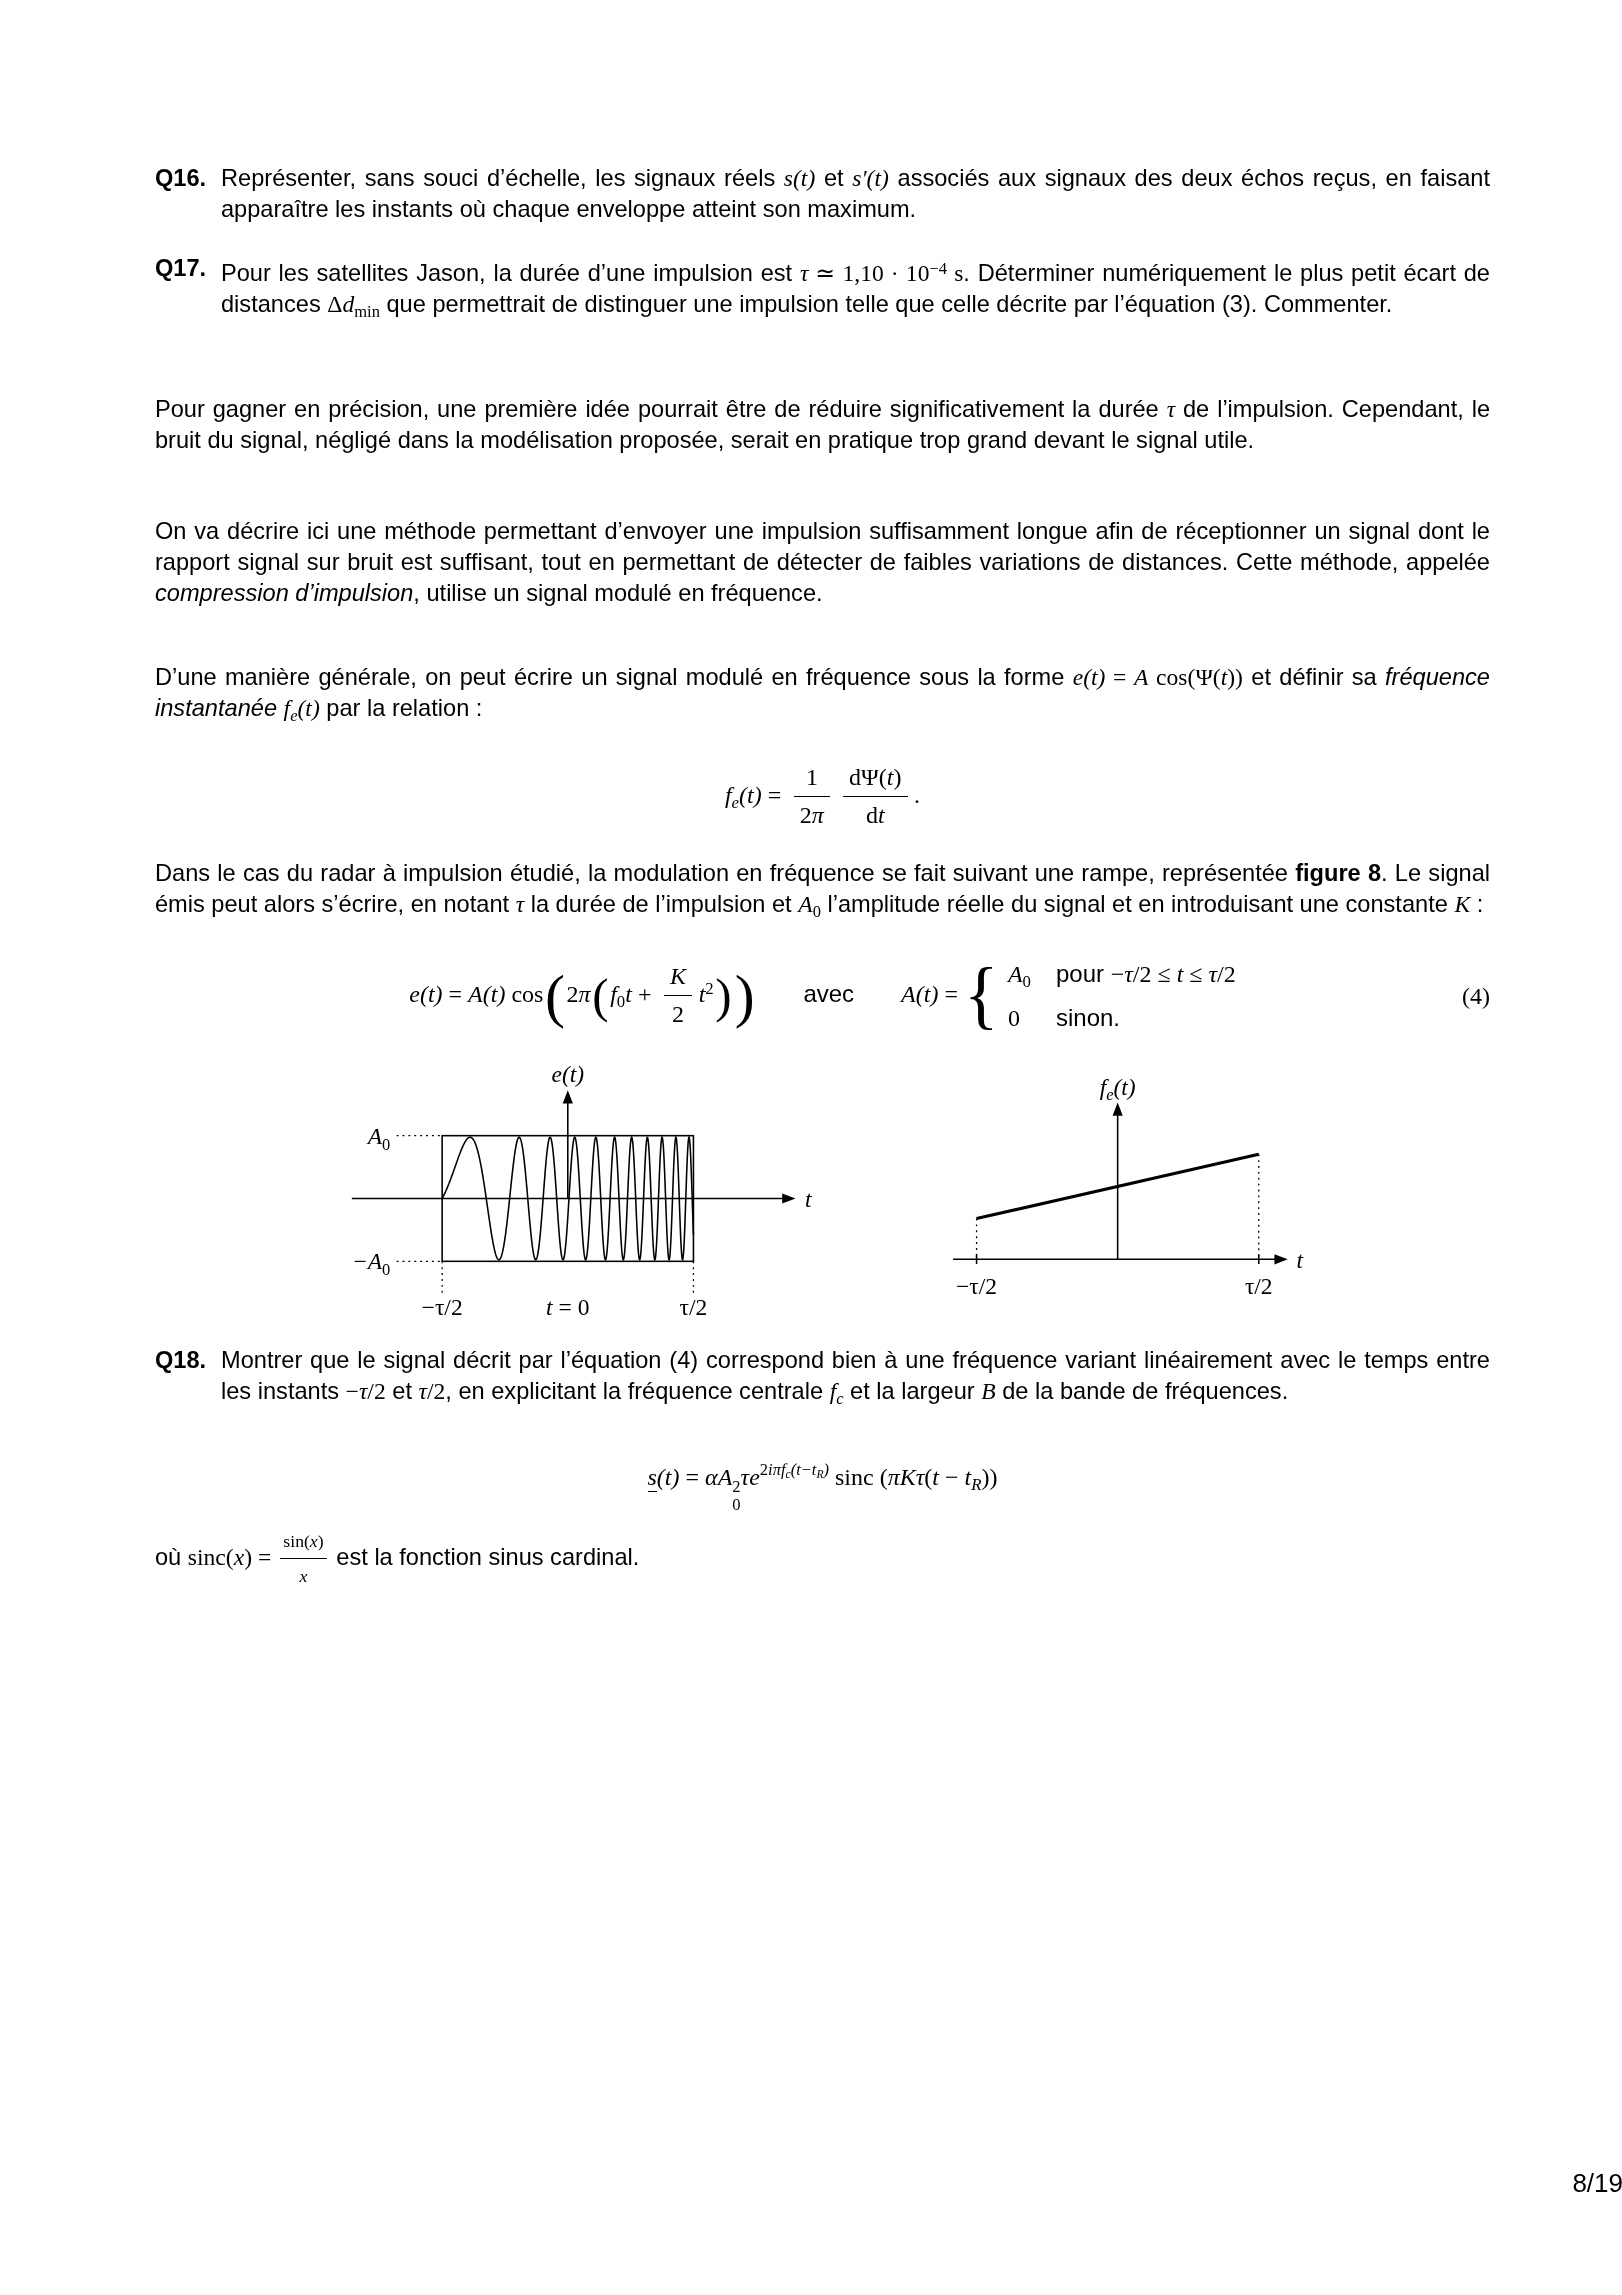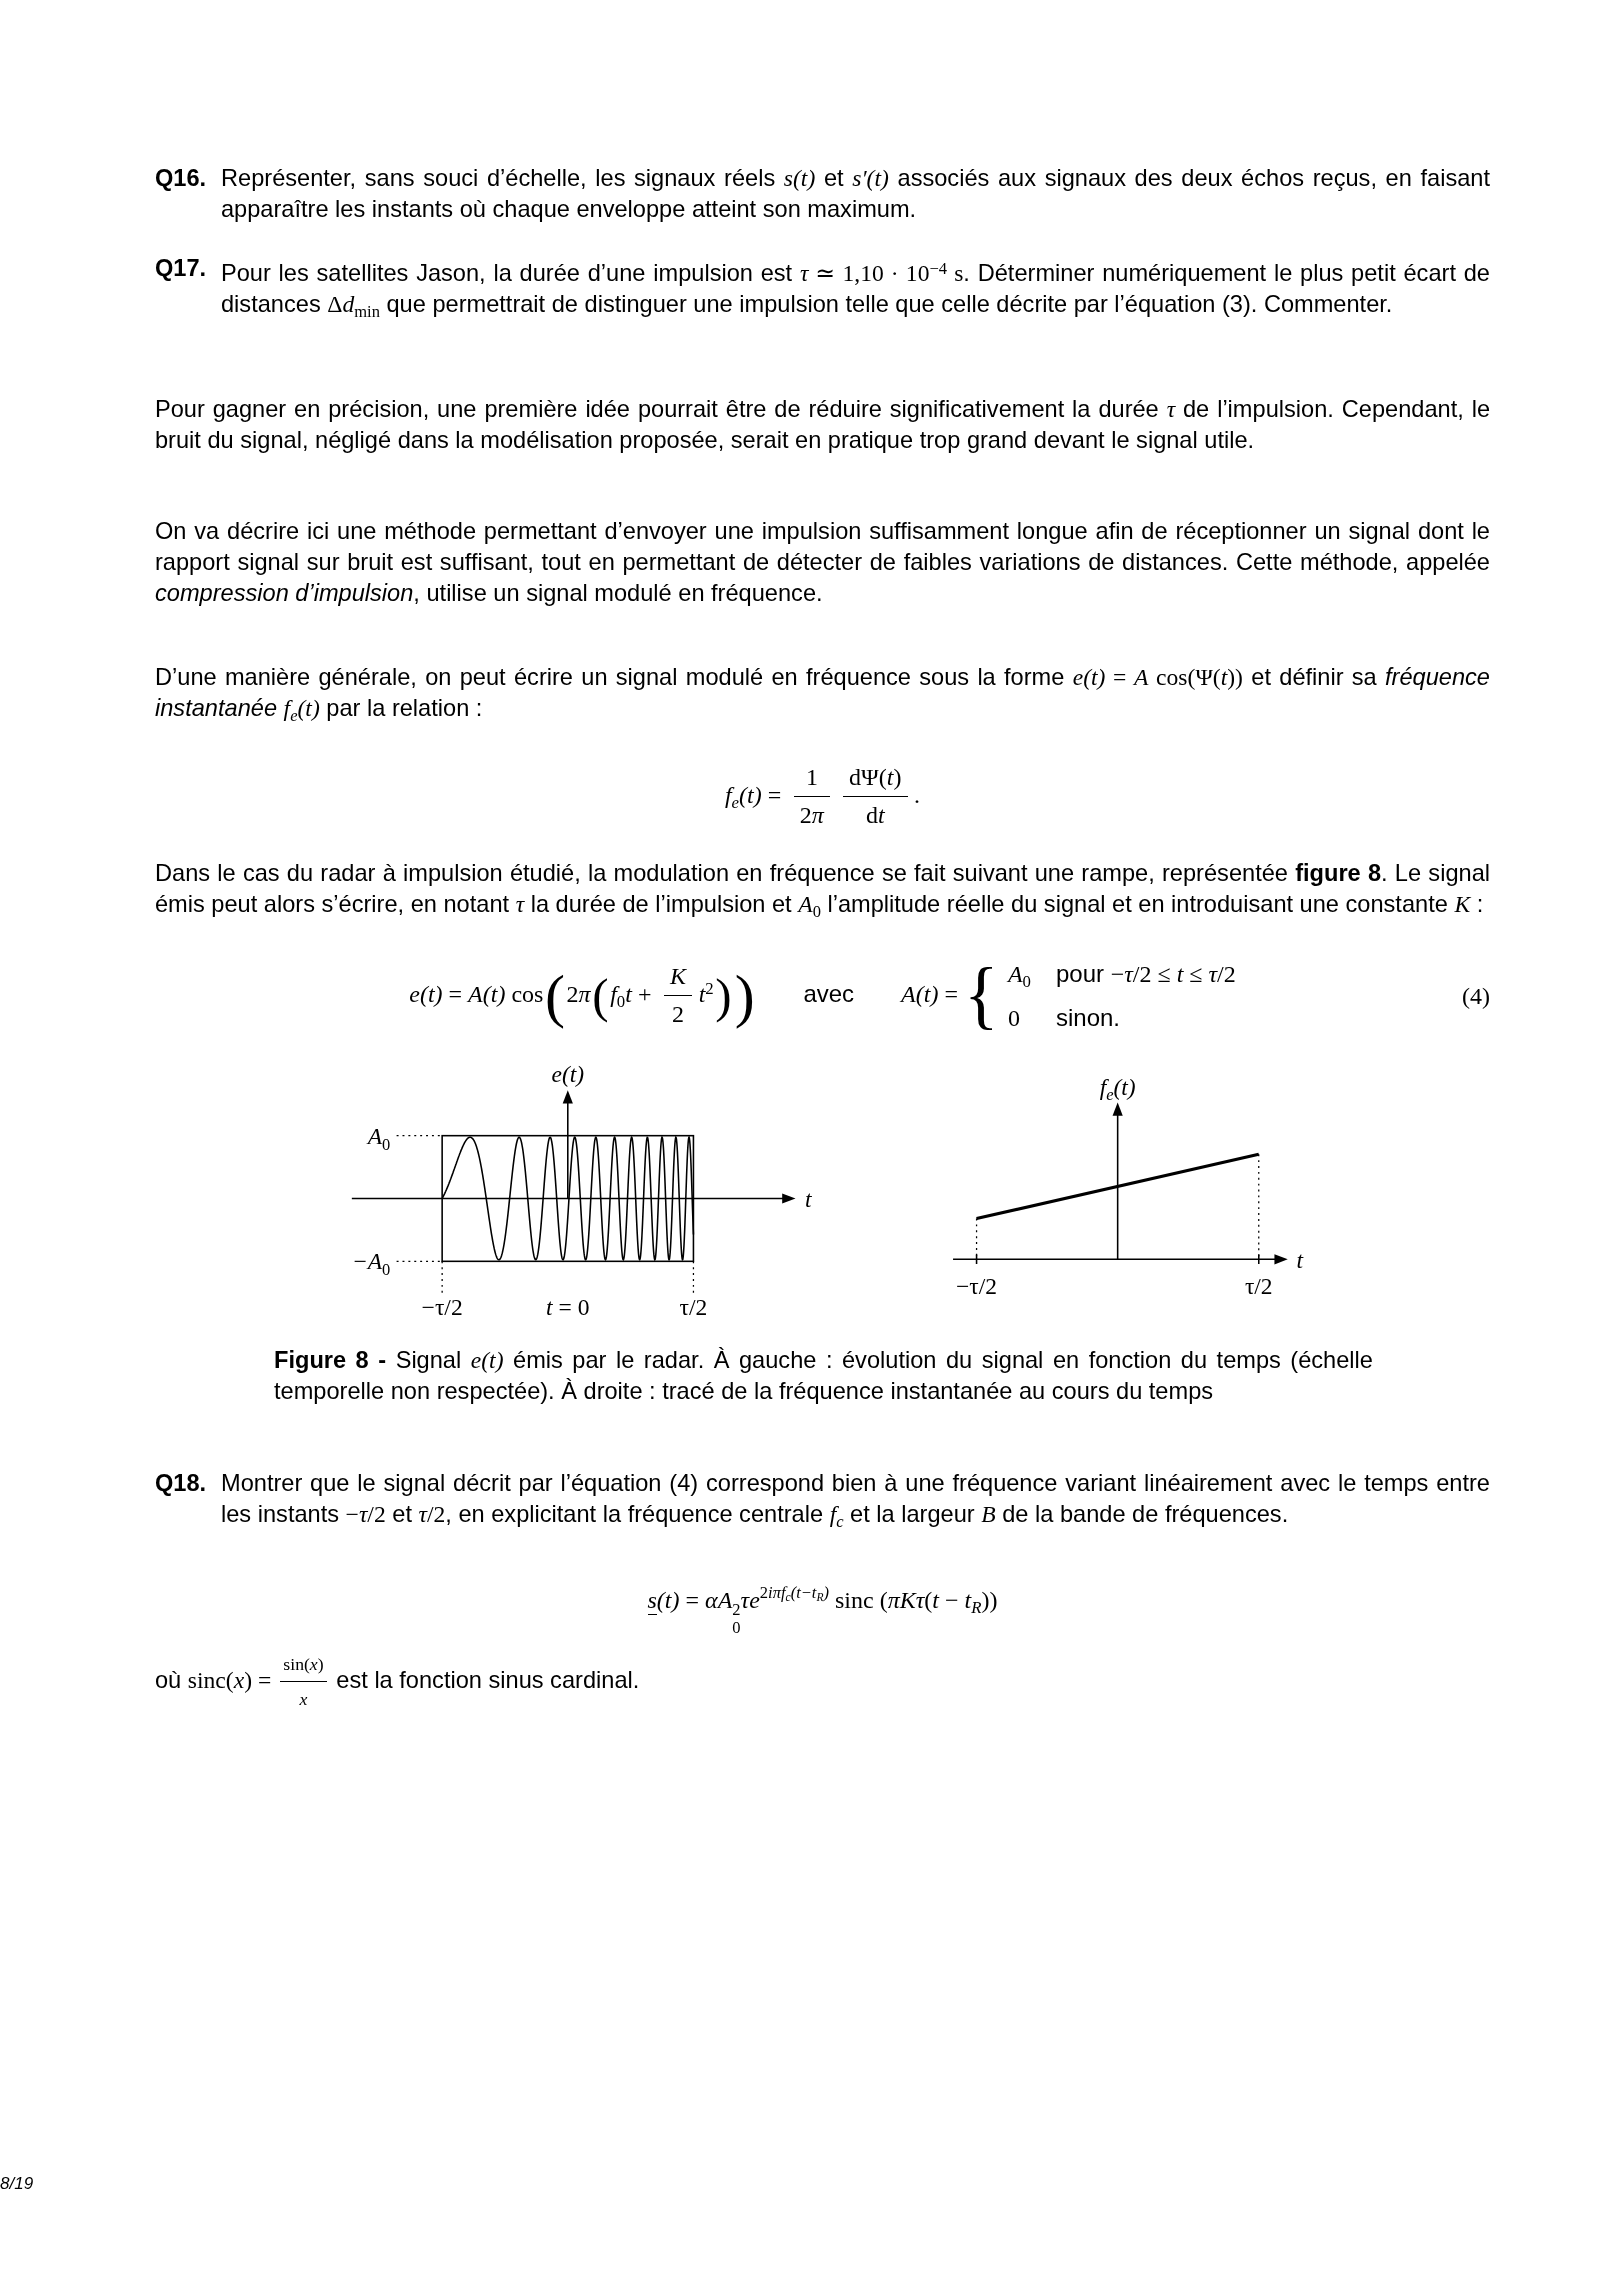--- a/index.html
+++ b/index.html
@@ -67,21 +67,21 @@
   .mexp{font-size:16.5px;vertical-align:0.6em;}
 
   
   .figure-row{display:flex;justify-content:center;align-items:flex-start;gap:118px;margin-top:31px;}
   .fig text{font-family:"Liberation Serif","DejaVu Serif",serif;font-size:30px;fill:#000;}
   .fig .svgi{font-style:italic;}
   .fig .svgsub{font-size:21px;}
   .dot{stroke:#000;stroke-width:1.6;stroke-dasharray:2.5 5;fill:none;}
   .caption{width:1099px;margin-left:119px;text-align:justify;}
 
-  .footer{position:absolute;left:0;top:2168px;width:100%;text-align:left;font-size:17px;font-style:italic;}
+  .footer{position:absolute;left:0;top:2168px;width:100%;text-align:right;font-size:26px;}
 </style>
 </head>
 <body>
 
 <div class="content">
 
   <div class="question" id="q16">
     <span class="q-label">Q16.</span>
     <p class="q-body"><span class="sg-r">Représenter, sans souci d’échelle, les signaux réels </span><span class="sg-m">s(t)</span><span class="sg-r"> et </span><span class="sg-m">s′(t)</span><span class="sg-r"> associés aux signaux des deux échos reçus, en faisant apparaître les instants où chaque enveloppe atteint son maximum.</span></p>
   </div>
@@ -160,21 +160,20 @@
       <line class="dot" x1="400" y1="96" x2="400" y2="230"></line>
 
       <line x1="40" y1="224" x2="40" y2="236" stroke="#000" stroke-width="2"></line>
       <line x1="400" y1="224" x2="400" y2="236" stroke="#000" stroke-width="2"></line>
 
       <text x="40" y="274" text-anchor="middle">−τ/2</text>
       <text x="400" y="274" text-anchor="middle">τ/2</text>
     </svg>
   </div>
 
-  <p class="caption" id="fig-caption"><span class="sg-b">Figure 8 - </span><span class="sg-r">Signal </span><span class="sg-m">e(t)</span><span class="sg-r"> émis par le radar. À gauche : évolution du signal en fonction du temps (échelle temporelle non respectée). À droite : tracé de la fréquence instantanée au cours du temps</span></p>
 
   <div class="question" id="q18">
     <span class="q-label">Q18.</span>
     <p class="q-body"><span class="sg-r">Montrer que le signal décrit par l’équation (4) correspond bien à une fréquence variant linéairement avec le temps entre les instants </span><span class="sg-mu">−</span><span class="sg-m">τ</span><span class="sg-mu">/2</span><span class="sg-r"> et </span><span class="sg-m">τ</span><span class="sg-mu">/2</span><span class="sg-r">, en explicitant la fréquence centrale </span><span class="sg-m">f</span><span class="sg-subi">c</span><span class="sg-r"> et la largeur </span><span class="sg-m">B</span><span class="sg-r"> de la bande de fréquences.</span></p>
   </div>
 
 
   <div class="equation" id="eq-s">
     <span><span class="sg-munder">s</span></span><span><span class="sg-m">(t)</span><span class="sg-mu"> = </span><span class="sg-m">α</span><span class="sg-m">A</span></span><span class="stack">
         <span>2</span>

